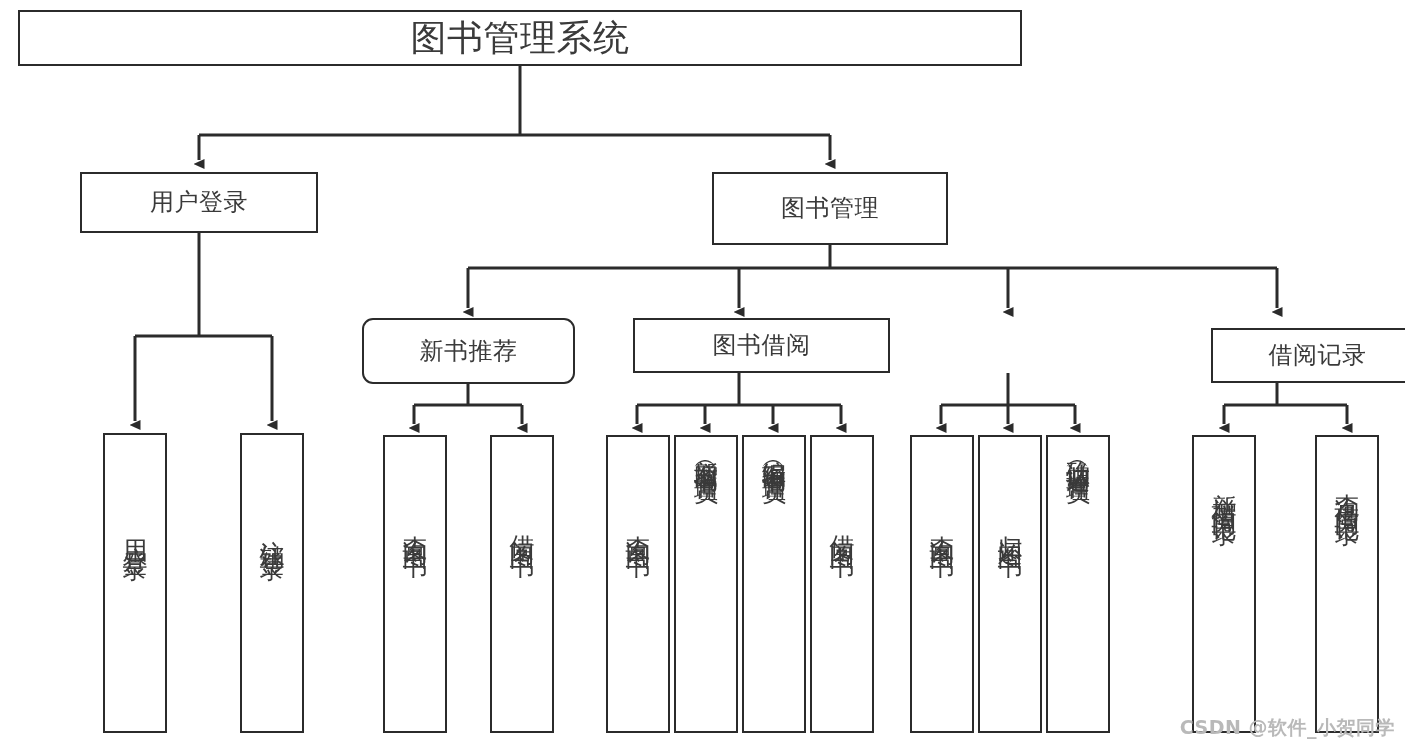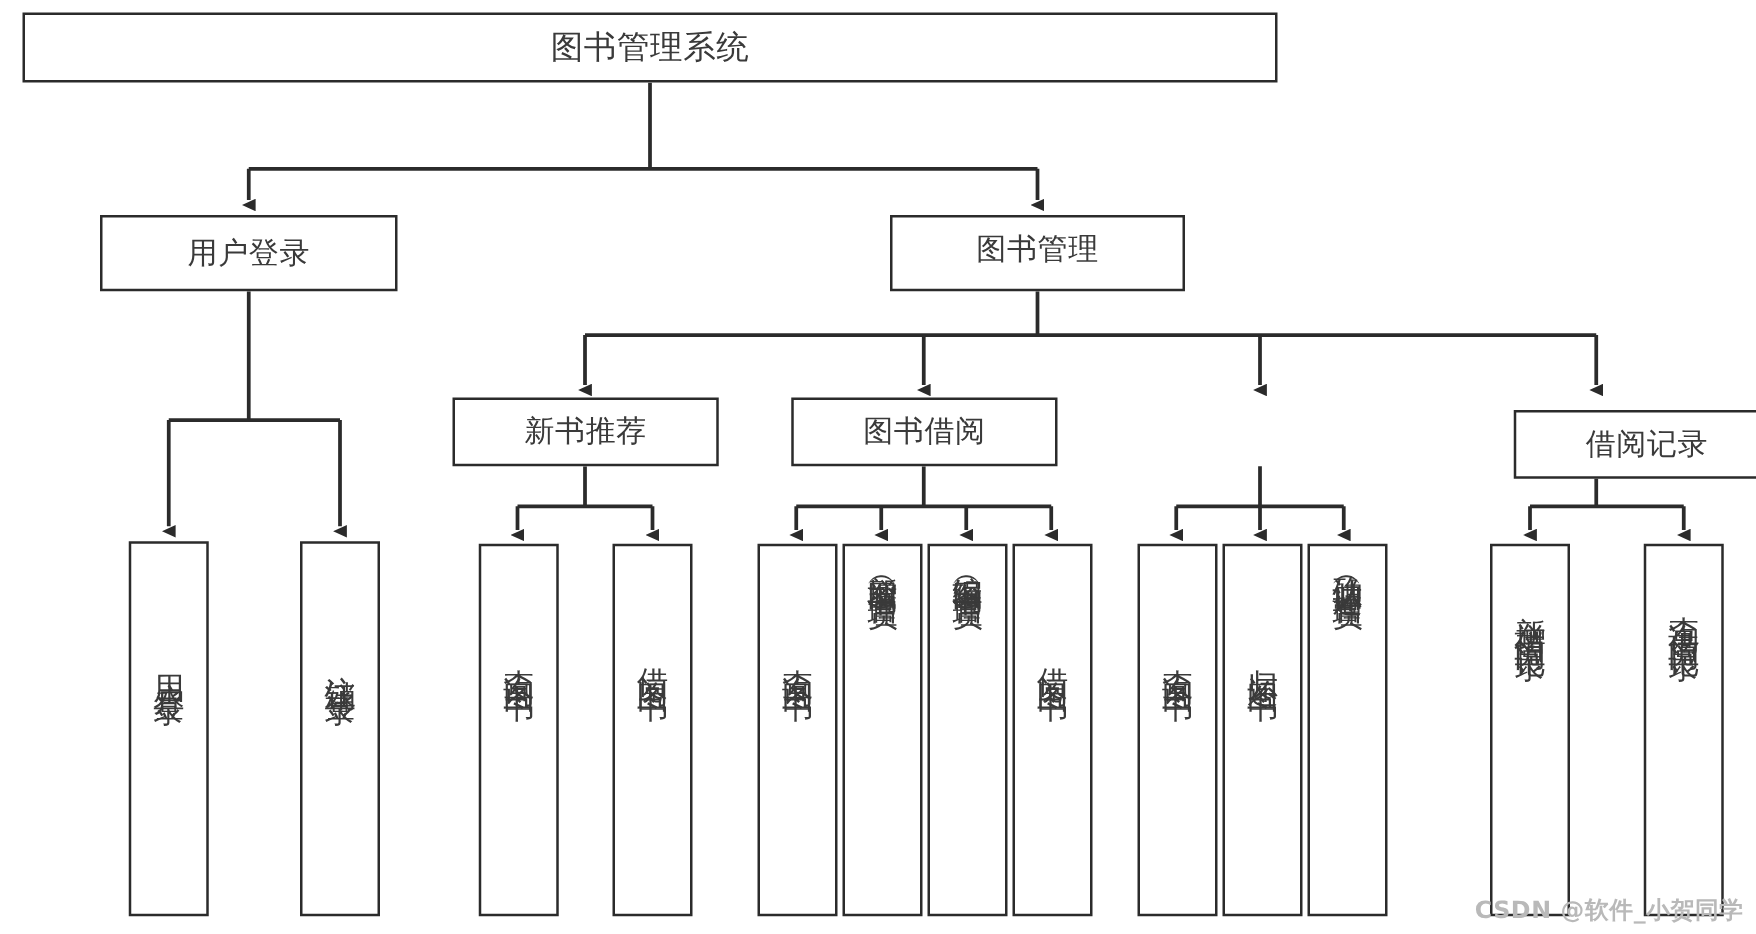--- a/index.html
+++ b/index.html
@@ -38,21 +38,21 @@
     letter-spacing:0.5px;
     color:#3a3a3a;
     font-weight:400;
   }
   
   .node.h .label{
     writing-mode:horizontal-tb;
     font-size:25px;
     white-space:nowrap;
   }
-  #node-root.h .label{font-size:26px;text-align:center;}
+  #node-root.h .label{font-size:36px;text-align:center;}
   .node.level2.h .label{font-size:24px;}
   
   .node.v{
     align-items:flex-start;
     justify-content:center;
     padding-top:0;
   }
   .node.v .label{
     writing-mode:vertical-rl;
     text-orientation:upright;
@@ -132,29 +132,29 @@
   </svg>
 
   <div class="node h" id="node-root" style="left:18px;top:10px;width:1004px;height:56px;">
     <span class="label">图书管理系统</span>
   </div>
 
   <div class="node h level2" style="left:80px;top:172px;width:238px;height:61px;">
     <span class="label">用户登录</span>
   </div>
 
-  <div class="node h level2" style="left:712px;top:172px;width:236px;height:61px;font-family:Liberation Mono, monospace;">
+  <div class="node h level2" style="left:712px;top:172px;width:236px;height:73px;">
     <span class="label">图书管理</span>
   </div>
 
-  <div class="node h level2" style="left:362px;top:318px;width:213px;height:55px;">
+  <div class="node h level2" style="left:362px;top:318px;width:213px;height:66px;border-radius:11px;">
     <span class="label">新书推荐</span>
   </div>
 
-  <div class="node h level2" style="left:633px;top:318px;width:213px;height:55px;text-align:right;">
+  <div class="node h level2" style="left:633px;top:318px;width:257px;height:55px;text-align:right;">
     <span class="label">图书借阅</span>
   </div>
 
 
   <div class="node h level2" style="left:1171px;top:328px;width:213px;height:55px;margin-left:40px;">
     <span class="label">借阅记录</span>
   </div>
 
   <div class="node v" style="left:103px;top:433px;width:64px;height:300px;padding-top:85px;">
     <span class="label">用户登录</span>

